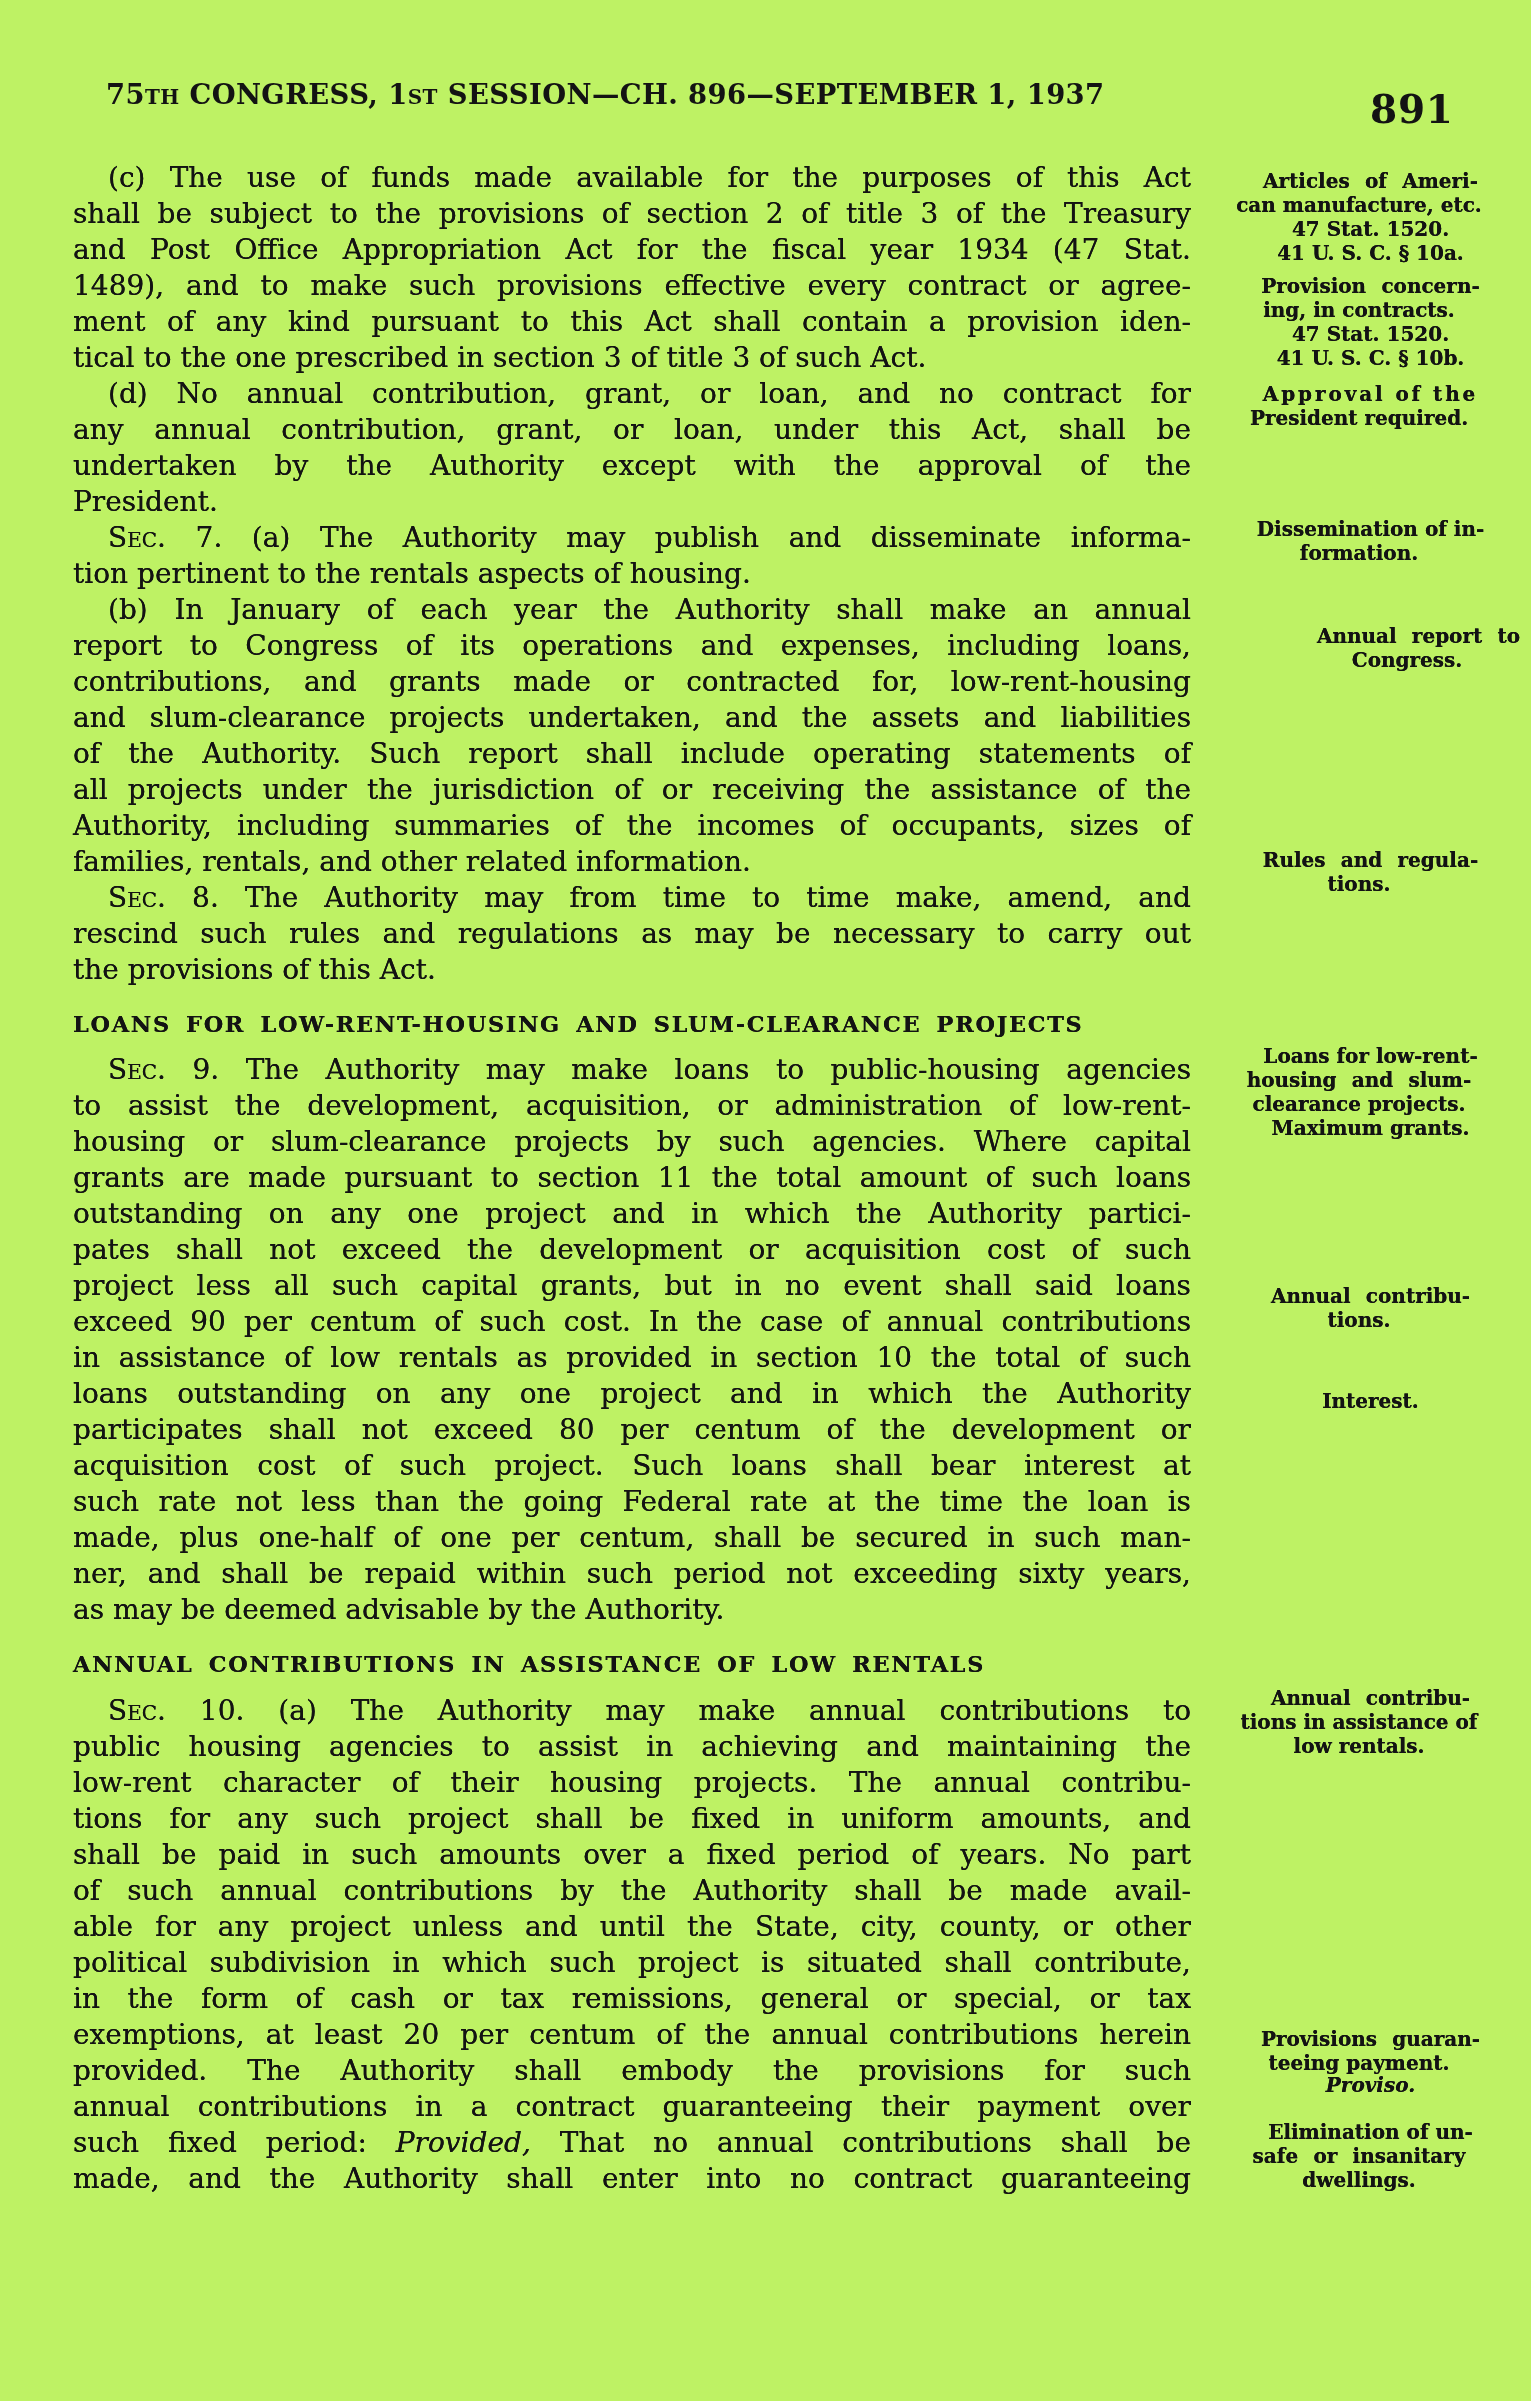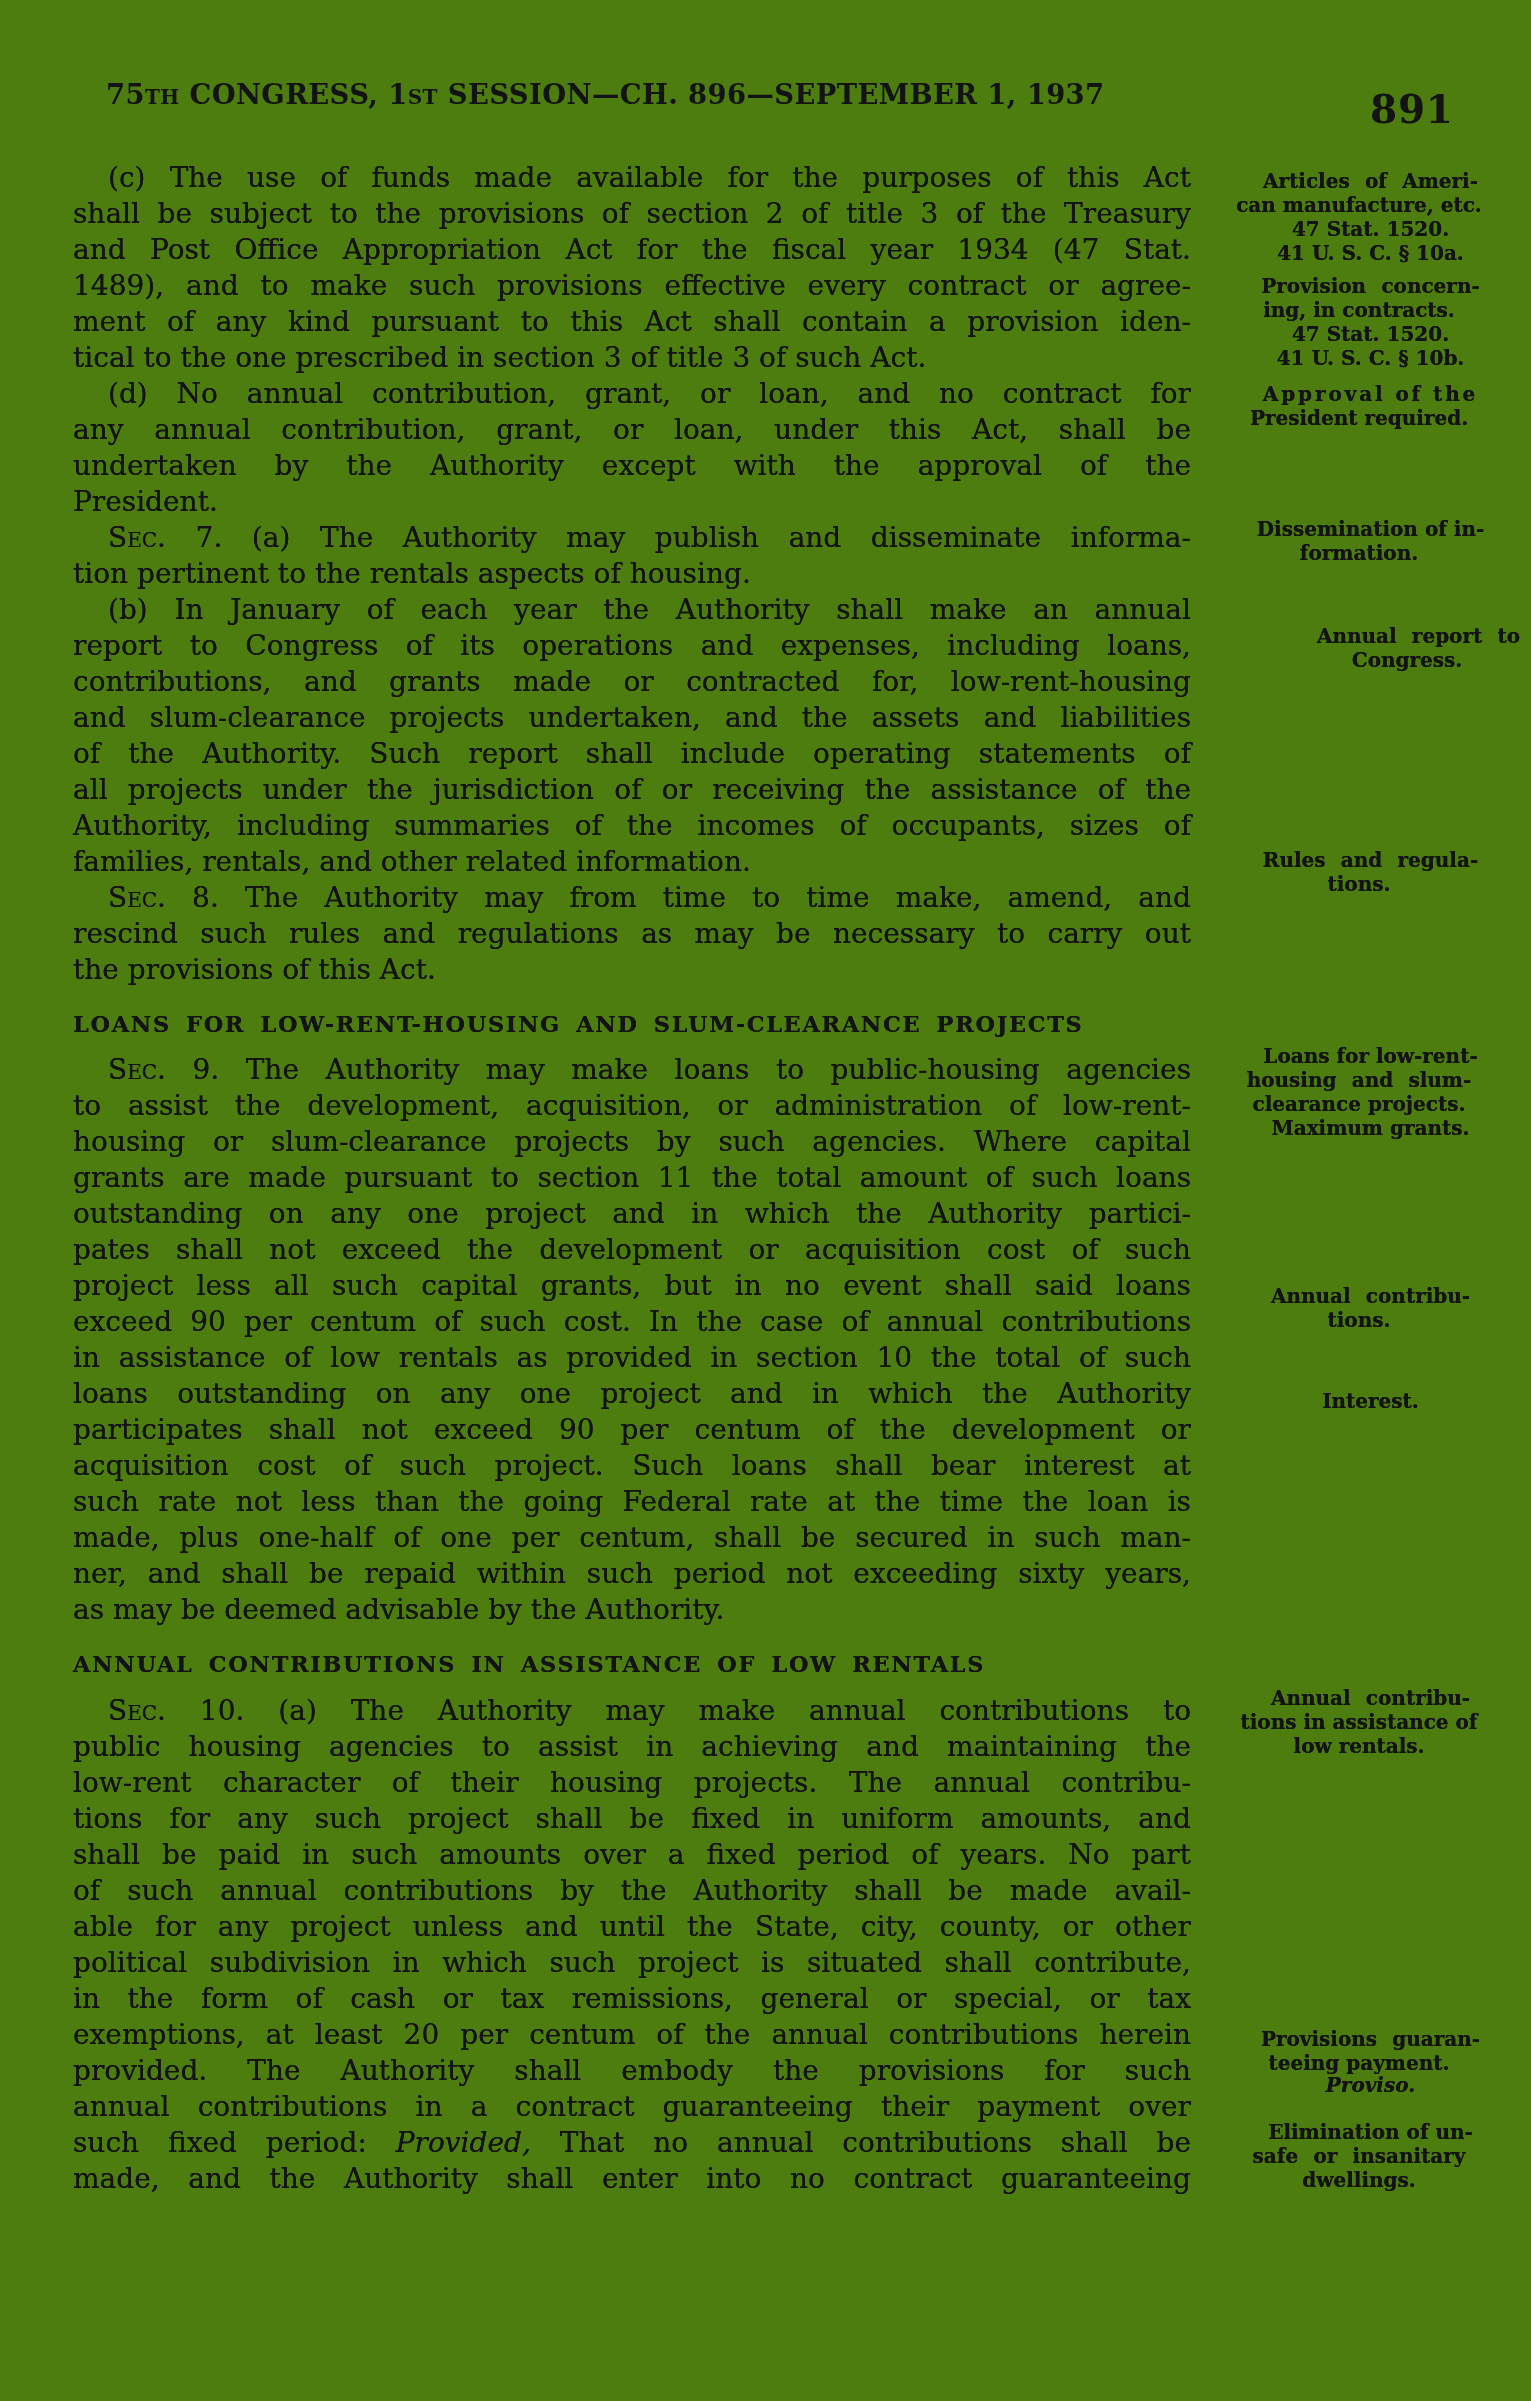--- a/index.html
+++ b/index.html
@@ -1,20 +1,20 @@
 <!DOCTYPE html>
 <html style="font-size:13.3px"><head>
 <meta charset="utf-8">
 <style>
   html,body{margin:0;padding:0;background:#e8e8e4;}
   .page{
     position:relative;
     width:1532px;height:2401px;
     margin:0 auto;
-    background:#4d7c0f;
+    background:#bef264;
     font-family:"DejaVu Serif","Liberation Serif",serif;
     color:#131313;
     overflow:hidden;
   }
   .runhead{
     position:absolute;top:78px;left:106px;
     font-size:27.4px;font-weight:bold;letter-spacing:0.4px;
     white-space:nowrap;
   }
   .runhead .sm{font-size:20px;}
@@ -84,21 +84,21 @@
       <div class="line ind"><span class="sc">Sec.</span><span> 9. The Authority may make loans to public-housing agencies</span></div>
       <div class="line">to assist the development, acquisition, or administration of low-rent-</div>
       <div class="line">housing or slum-clearance projects by such agencies. Where capital</div>
       <div class="line">grants are made pursuant to section 11 the total amount of such loans</div>
       <div class="line">outstanding on any one project and in which the Authority partici-</div>
       <div class="line">pates shall not exceed the development or acquisition cost of such</div>
       <div class="line">project less all such capital grants, but in no event shall said loans</div>
       <div class="line">exceed 90 per centum of such cost. In the case of annual contributions</div>
       <div class="line">in assistance of low rentals as provided in section 10 the total of such</div>
       <div class="line">loans outstanding on any one project and in which the Authority</div>
-      <div class="line">participates shall not exceed 90 per centum of the development or</div>
+      <div class="line">participates shall not exceed 80 per centum of the development or</div>
       <div class="line">acquisition cost of such project. Such loans shall bear interest at</div>
       <div class="line">such rate not less than the going Federal rate at the time the loan is</div>
       <div class="line">made, plus one-half of one per centum, shall be secured in such man-</div>
       <div class="line">ner, and shall be repaid within such period not exceeding sixty years,</div>
       <div class="line last">as may be deemed advisable by the Authority.</div>
       <div class="heading">ANNUAL CONTRIBUTIONS IN ASSISTANCE OF LOW RENTALS</div>
       <div class="line ind"><span class="sc">Sec.</span><span> 10. (a) The Authority may make annual contributions to</span></div>
       <div class="line">public housing agencies to assist in achieving and maintaining the</div>
       <div class="line">low-rent character of their housing projects. The annual contribu-</div>
       <div class="line">tions for any such project shall be fixed in uniform amounts, and</div>

